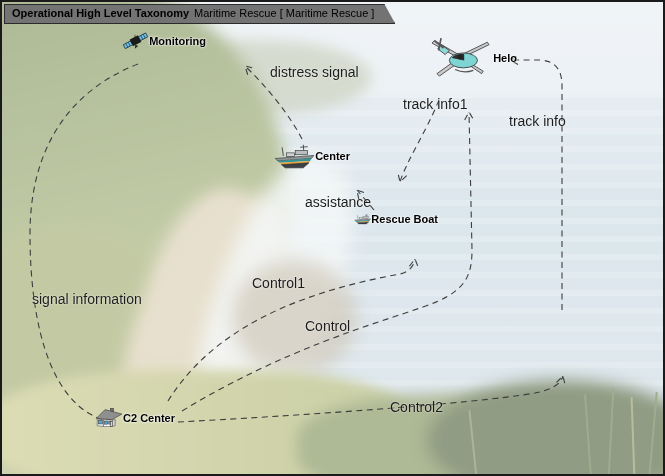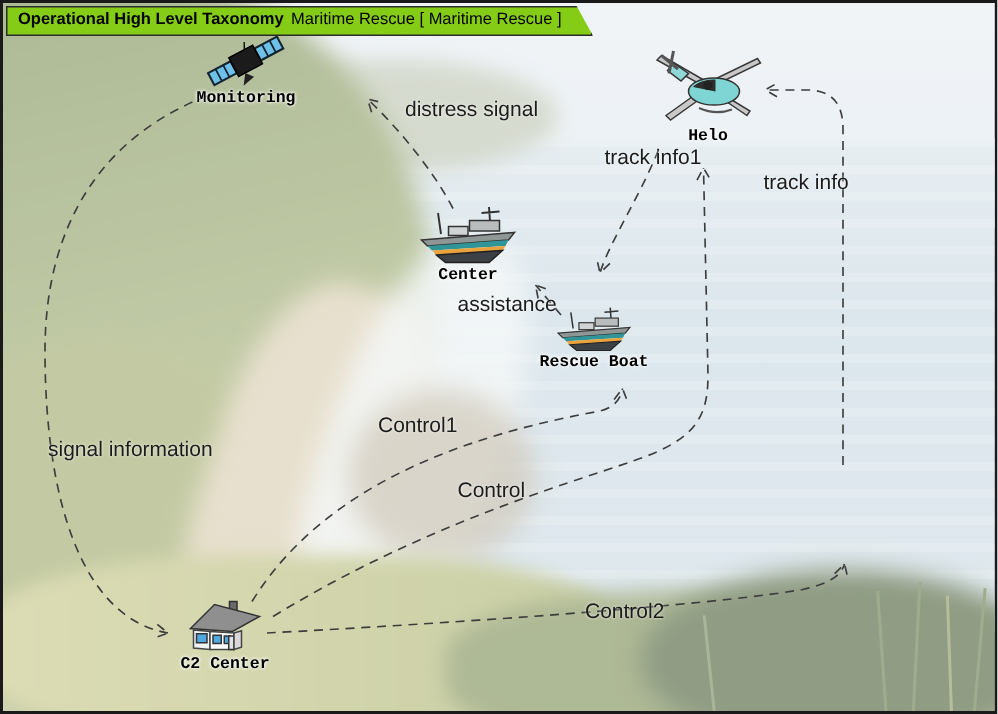--- a/index.html
+++ b/index.html
@@ -28,25 +28,25 @@
   .meadow{left:-15px;top:368px;width:430px;height:125px;background:linear-gradient(90deg,#c7c788,#a9b26e);border-radius:40%;filter:blur(6px);}
   .meadow2{left:295px;top:392px;width:390px;height:105px;background:#7d8e55;border-radius:40%;filter:blur(7px);}
   .bush{left:425px;top:378px;width:270px;height:120px;background:#4c6039;border-radius:50%;filter:blur(8px);}
   .stalk{width:2px;background:#66794a;filter:blur(.5px);}
   .wash{left:0;top:0;width:665px;height:476px;background:rgba(255,255,255,.38);}
   
   .edges{position:absolute;inset:0;z-index:2;}
   .edges path{fill:none;stroke:#3d3d3d;stroke-width:1.1;stroke-dasharray:6 4.5;}
   .elabel{position:absolute;z-index:3;font-size:14px;line-height:12px;color:#1c1c1c;white-space:nowrap;
           text-shadow:0 0 2px rgba(255,255,255,.85);}
-  .node{position:absolute;z-index:3;display:flex;flex-direction:column;align-items:center;font-family:Liberation Mono, monospace;}
+  .node{position:absolute;z-index:3;display:flex;flex-direction:row;align-items:center;}
   .nlabel{font-size:11px;line-height:12px;font-weight:bold;color:#000;white-space:nowrap;text-align:center;
           text-shadow:0 0 2px #fff,0 0 3px rgba(255,255,255,.9);}
   
-  .title-tab{position:absolute;left:2px;top:2px;z-index:4;background:#84cc16;
+  .title-tab{position:absolute;left:2px;top:2px;z-index:4;background:#737373;
      border:1px solid #2b2b2b;padding:2px 20px 3px 7px;font-size:11px;line-height:13px;color:#000;
      clip-path:polygon(0 0,calc(100% - 11px) 0,100% 100%,0 100%);}
   .title-tab .tb{font-weight:bold;margin-right:5px;}
 </style>
 </head>
 <body>
 
 <div class="stage">
 
   <div class="bg">
@@ -148,21 +148,21 @@
       <rect x="20" y="17" width="13" height="6" fill="#cfd3d3" stroke="#333"></rect>
       <polygon points="2,26 64,21 60,26 6,30" fill="#8f9696" stroke="#333"></polygon>
       <polygon points="6,30 60,26 58,30 9,33" fill="#2f9598"></polygon>
       <polygon points="9,33 58,30 56,33 12,36" fill="#eaa23c"></polygon>
       <polygon points="12,36 56,33 47,41 18,41" fill="#3c4146" stroke="#222"></polygon>
     </svg>
     <div class="nlabel">Rescue Boat</div>
   </div>
 
 
-  <div class="node" style="left:108px;top:397px;width:80px;">
+  <div class="node" style="left:93px;top:397px;width:80px;">
     <svg width="50" height="38" viewBox="0 0 50 38">
       <rect x="28" y="2" width="5" height="9" fill="#6a6a6a" stroke="#333"></rect>
       <polygon points="2,20 18,4 48,12 30,22" fill="#8f8f8f" stroke="#333"></polygon>
       <polygon points="4,21 15,22 15,34 4,33" fill="#eef2f4" stroke="#444"></polygon>
       <rect x="6" y="23.5" width="7" height="6" fill="#4fa8e0" stroke="#333"></rect>
       <polygon points="15,22 31,23 31,34 15,34" fill="#ffffff" stroke="#444"></polygon>
       <rect x="17" y="24.5" width="5.5" height="5.5" fill="#4fa8e0" stroke="#333"></rect>
       <rect x="24.5" y="25" width="4" height="5" fill="#4fa8e0" stroke="#333"></rect>
       <rect x="27.5" y="25" width="3.5" height="9" fill="#dfe3e5" stroke="#333"></rect>
       <polygon points="31,23 36,21.5 36,32.5 31,34" fill="#d8d8d8" stroke="#444"></polygon>

